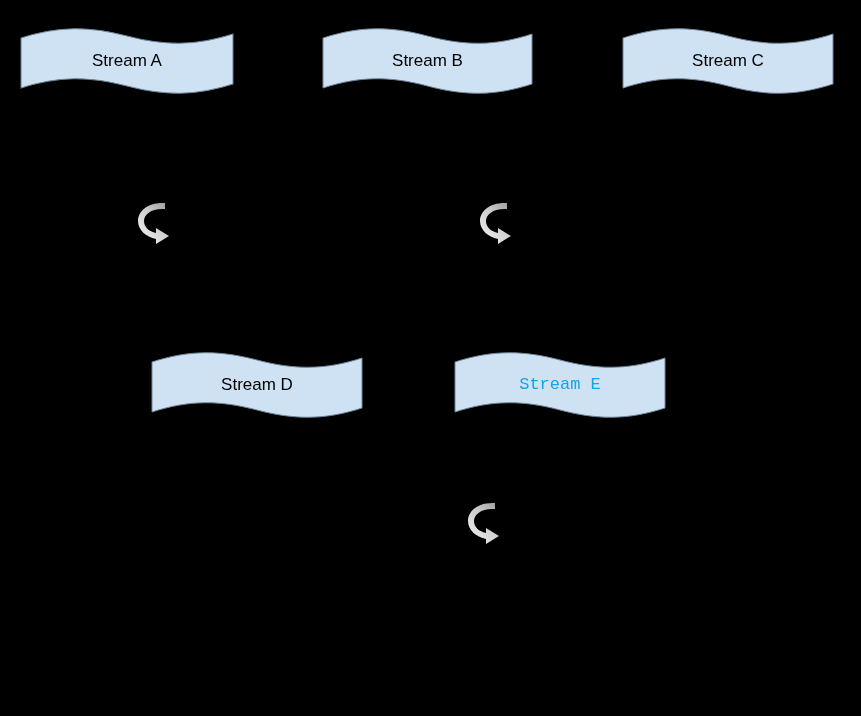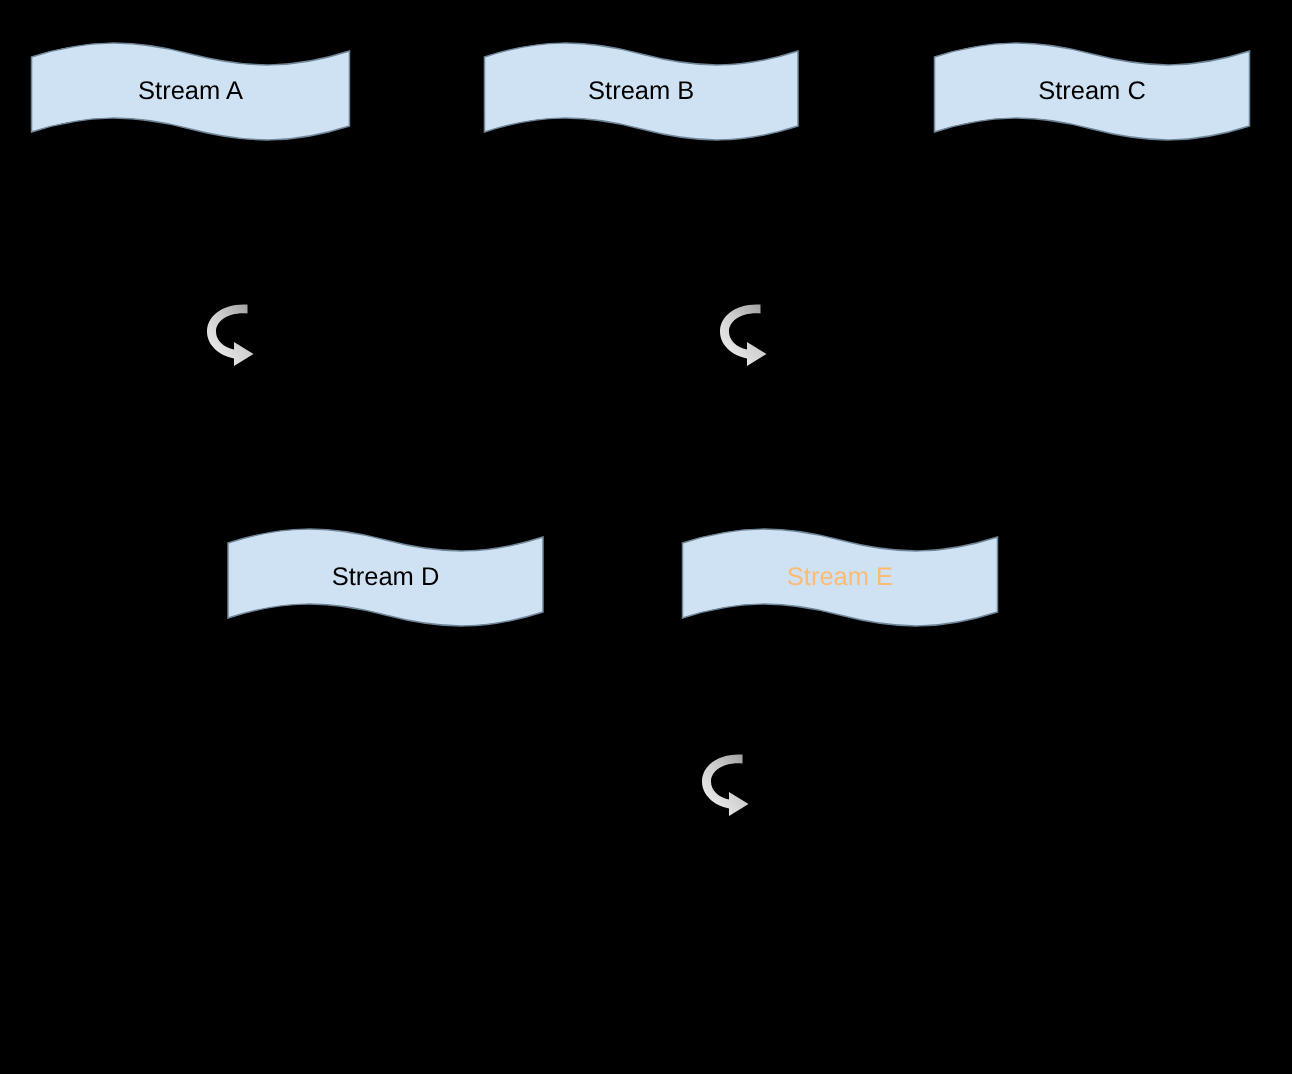--- a/index.html
+++ b/index.html
@@ -98,21 +98,21 @@
     <div class="stream-node" style="left: 452px; top: 352px; width: 216px; height: 66px;">
       <svg viewBox="0 0 216 66" preserveAspectRatio="none" width="216" height="66">
         <path class="ribbon-path" d="M 3,10
                  C 40,-2 70,-2 108,8
                  C 146,18 176,18 213,6
                  L 213,56
                  C 176,68 146,68 108,58
                  C 70,48 40,48 3,60
                  Z" fill="#cfe2f3" stroke="#6f8699" stroke-width="1"></path>
       </svg>
-      <div class="stream-label" style="top: 24px; color: #fdba74;">Stream E</div>
+      <div class="stream-label" style="top: 24px; color: #0ea5e9; font-family: Liberation Mono, monospace;">Stream E</div>
     </div>
     <div class="rotate-icon" style="left: 132px; top: 194px; width: 44px; height: 56px;">
       <svg viewBox="0 0 44 56" width="44" height="56">
         <defs>
           <linearGradient class="arrow-grad" x1="1" y1="0" x2="0.15" y2="1" id="arrowgrad0">
             <stop class="stop-dark" offset="0" stop-color="#9a9a9a"></stop>
             <stop class="stop-mid" offset="0.45" stop-color="#cccccc"></stop>
             <stop class="stop-light" offset="1" stop-color="#f2f2f2"></stop>
           </linearGradient>
         </defs>

